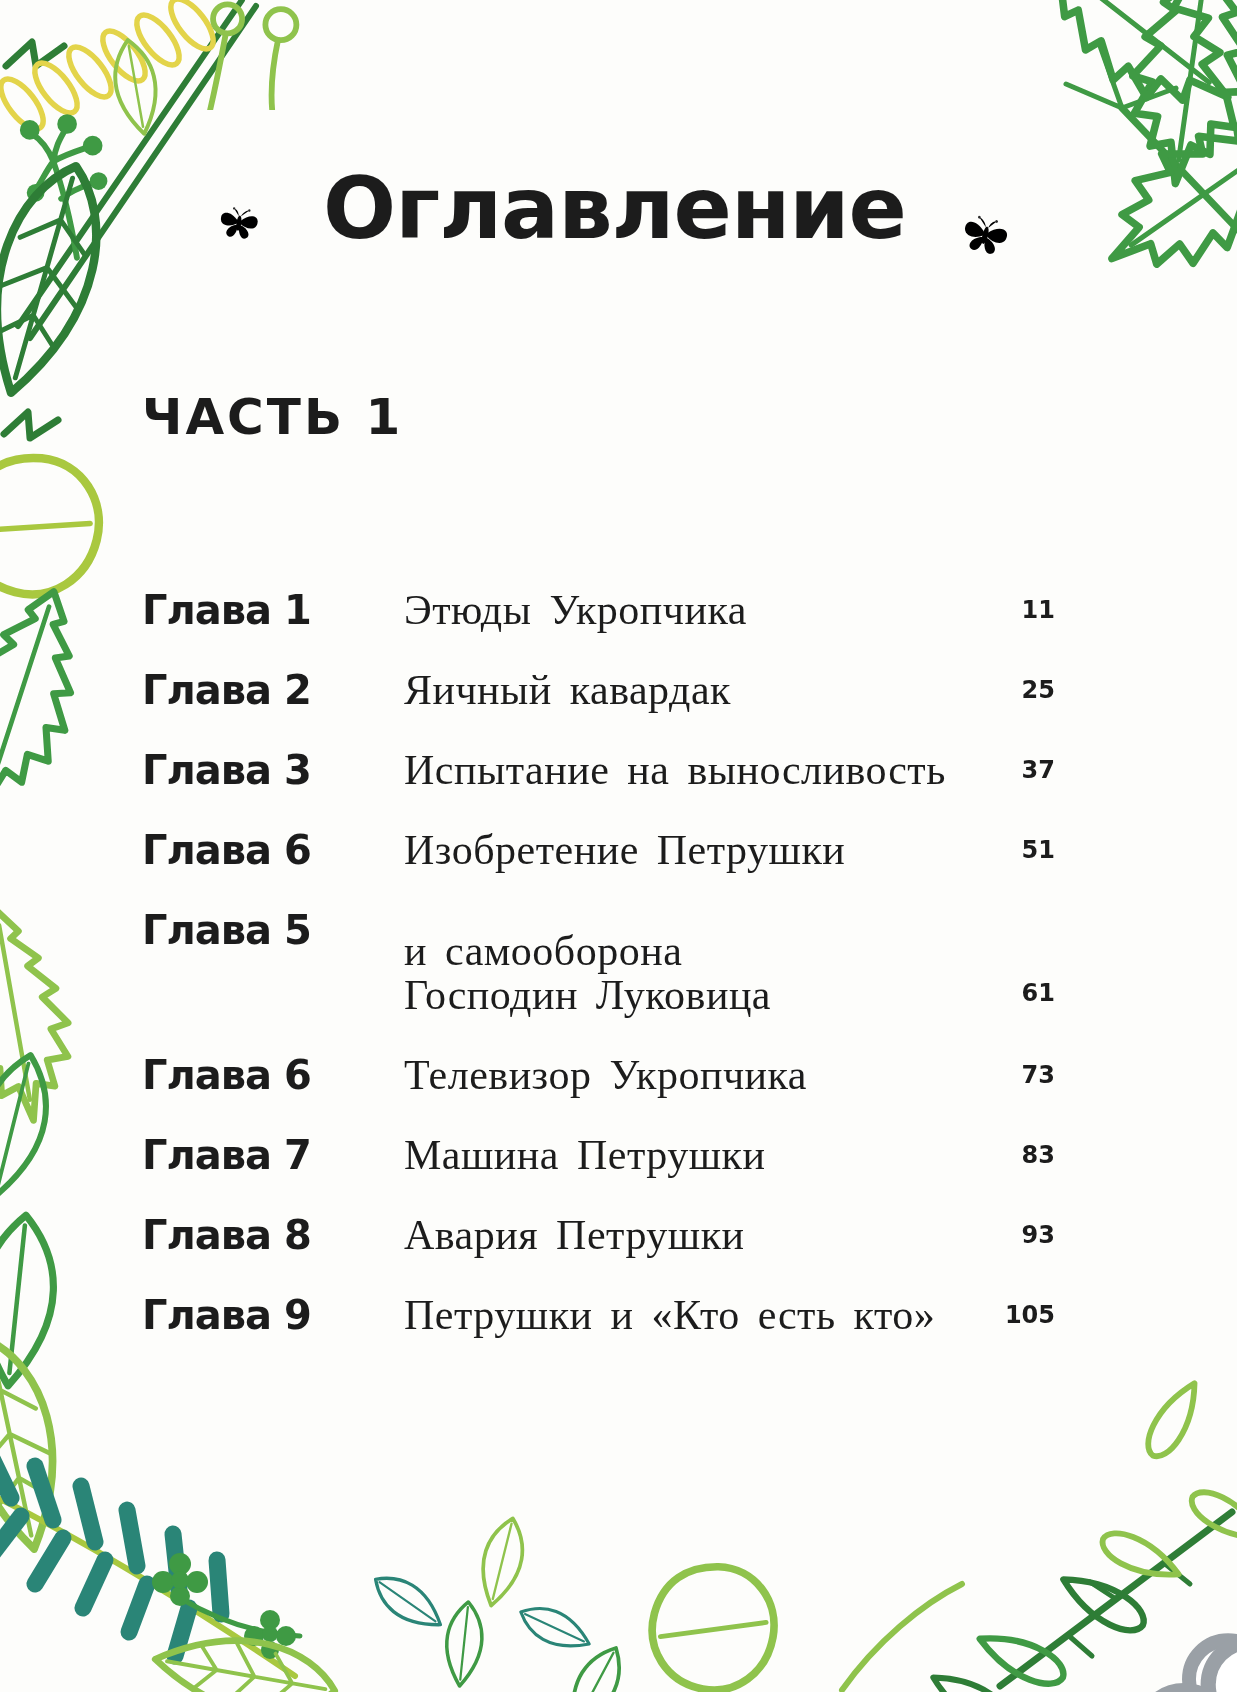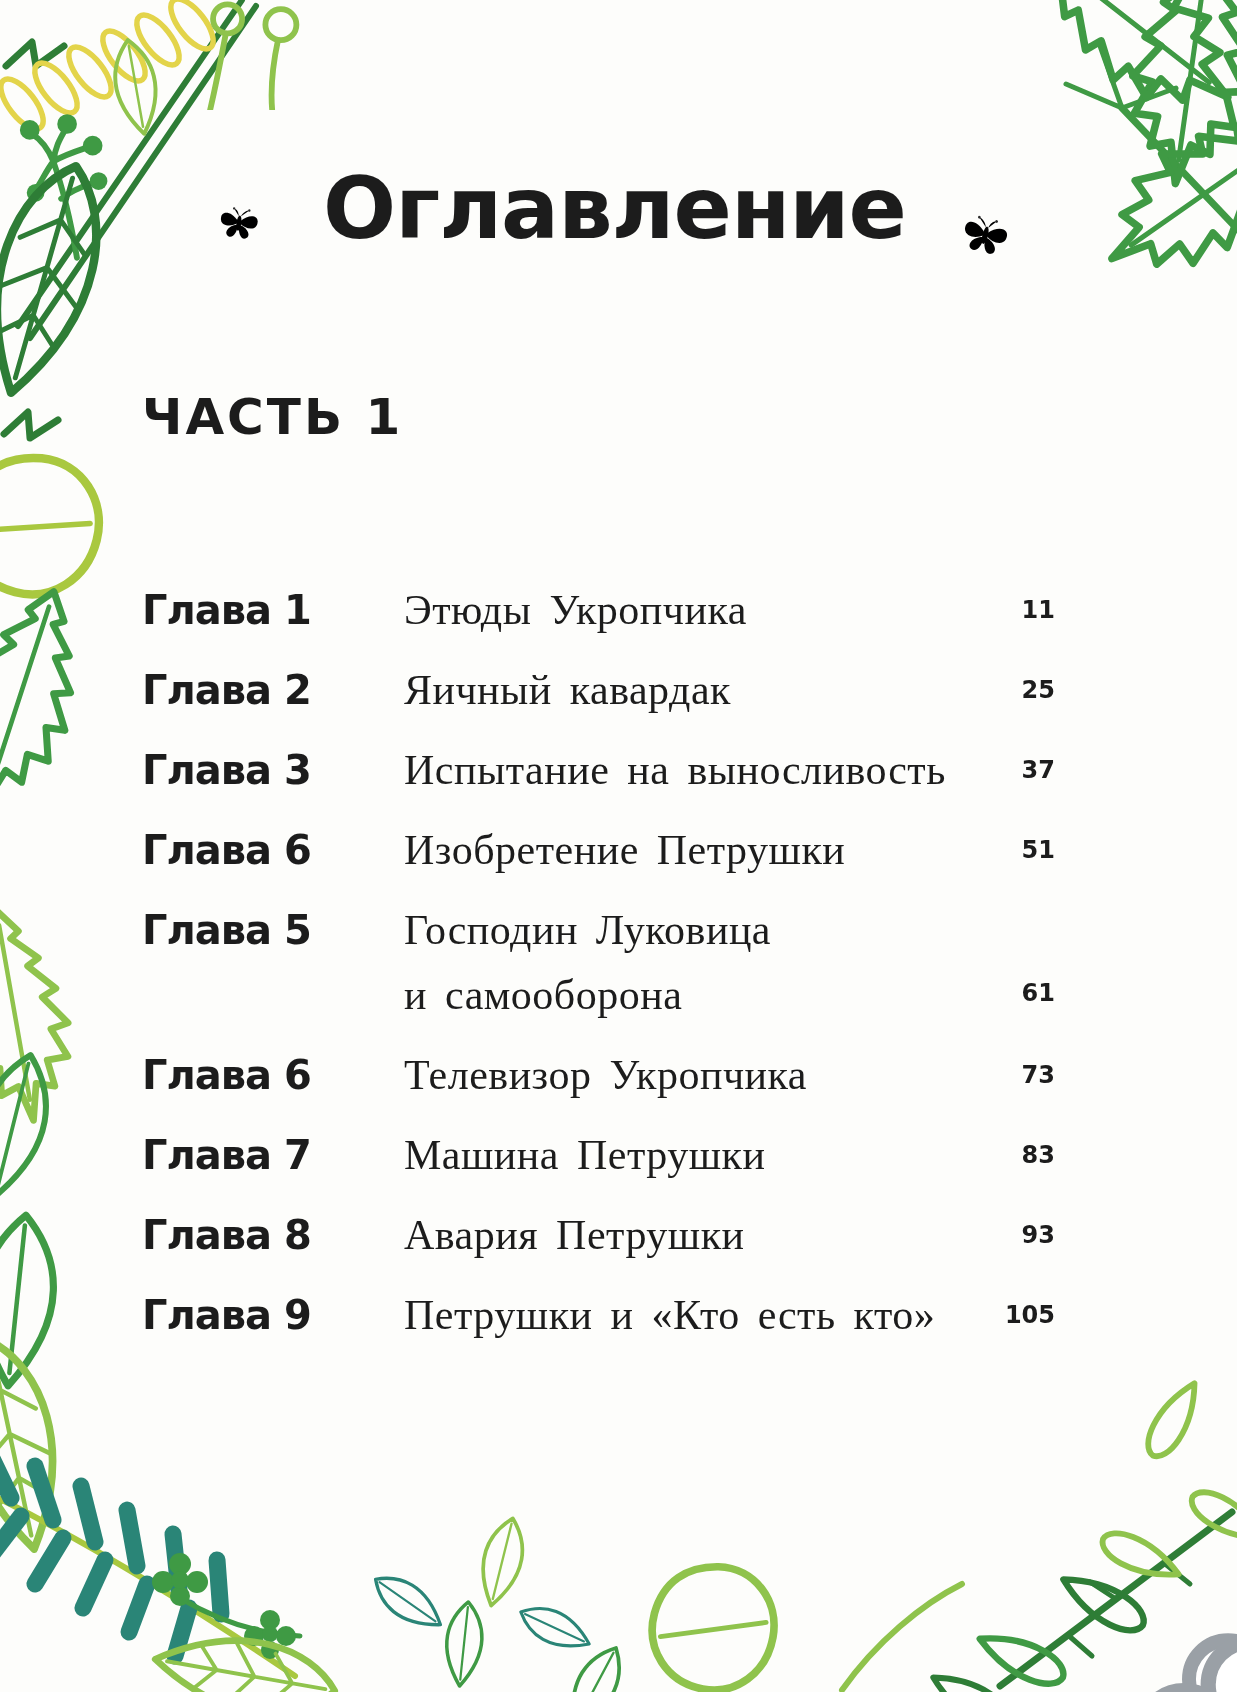--- a/index.html
+++ b/index.html
@@ -279,22 +279,22 @@
 
     <div class="toc-row">
       <span class="chapter-label">Глава 6</span>
       <span class="chapter-title">Изобретение Петрушки</span>
       <span class="page-number">51</span>
     </div>
 
     <div class="toc-row two-line">
       <span class="chapter-label">Глава 5</span>
       <span class="chapter-title">
+        <span class="line line2">и самооборона</span>
         <span class="line">Господин Луковица</span>
-        <span class="line line2">и самооборона</span>
       </span>
       <span class="page-number pg-bottom">61</span>
     </div>
 
     <div class="toc-row">
       <span class="chapter-label">Глава 6</span>
       <span class="chapter-title">Телевизор Укропчика</span>
       <span class="page-number">73</span>
     </div>
 

